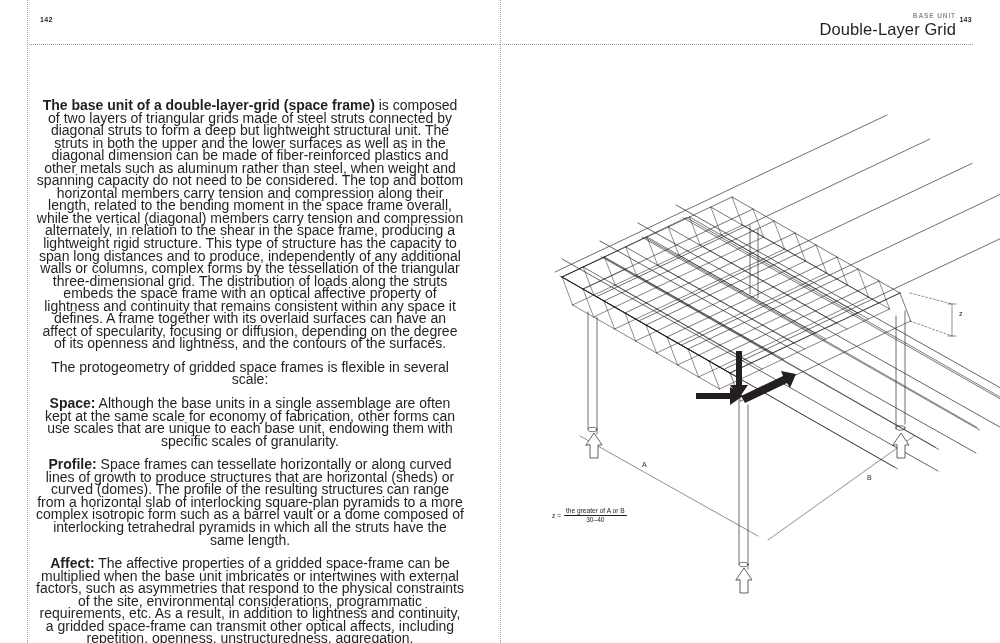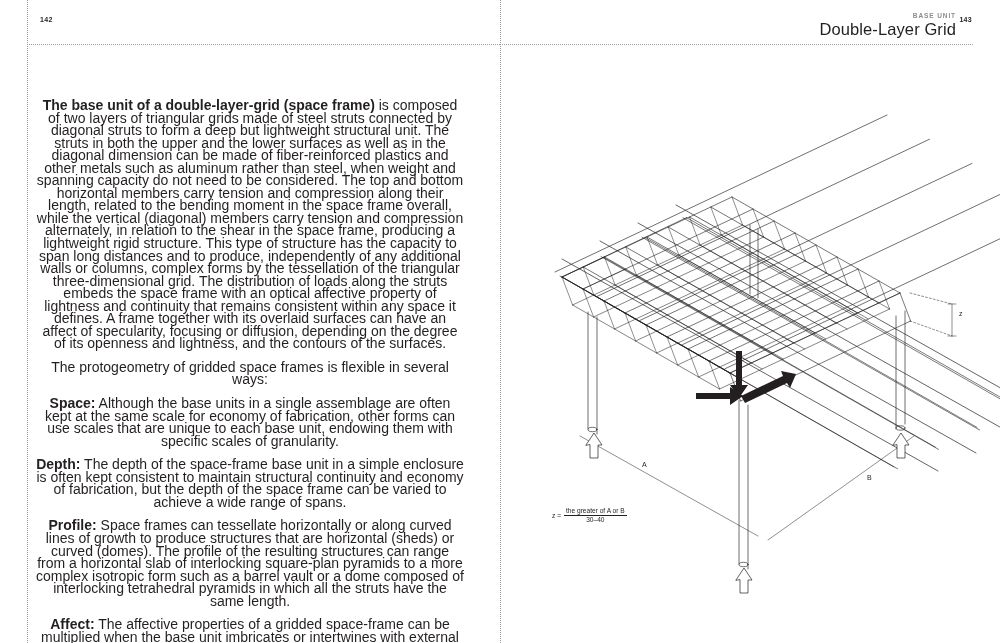--- a/index.html
+++ b/index.html
@@ -141,23 +141,22 @@
   <div class="folio left">142</div>
   <div class="folio right">143</div>
 
   <div class="runhead">
     <div class="kicker">BASE UNIT</div>
     <div class="title">Double-Layer Grid</div>
   </div>
 
   <div class="col" id="bodycol">
       <p><b>The base unit of a double-layer-grid (space frame)</b> is composed of two layers of triangular grids made of steel struts connected by diagonal struts to form a deep but lightweight structural unit. The struts in both the upper and the lower surfaces as well as in the diagonal dimension can be made of fiber-reinforced plastics and other metals such as aluminum rather than steel, when weight and spanning capacity do not need to be considered. The top and bottom horizontal members carry tension and compression along their length, related to the bending moment in the space frame overall, while the vertical (diagonal) members carry tension and compression alternately, in relation to the shear in the space frame, producing a lightweight rigid structure. This type of structure has the capacity to span long distances and to produce, independently of any additional walls or columns, complex forms by the tessellation of the triangular three-dimensional grid. The distribution of loads along the struts embeds the space frame with an optical affective property of lightness and continuity that remains consistent within any space it defines. A frame together with its overlaid surfaces can have an affect of specularity, focusing or diffusion, depending on the degree of its openness and lightness, and the contours of the surfaces.</p>
-      <p>The protogeometry of gridded space frames is flexible in several ways:</p>
+      <p>The protogeometry of gridded space frames is flexible in several scale:</p>
       <p><b>Space:</b> Although the base units in a single assemblage are often kept at the same scale for economy of fabrication, other forms can use scales that are unique to each base unit, endowing them with specific scales of granularity.</p>
-      <p><b>Depth:</b> The depth of the space-frame base unit in a simple enclosure is often kept consistent to maintain structural continuity and economy of fabrication, but the depth of the space frame can be varied to achieve a wide range of spans.</p>
       <p><b>Profile:</b> Space frames can tessellate horizontally or along curved lines of growth to produce structures that are horizontal (sheds) or curved (domes). The profile of the resulting structures can range from a horizontal slab of interlocking square-plan pyramids to a more complex isotropic form such as a barrel vault or a dome composed of interlocking tetrahedral pyramids in which all the struts have the same length.</p>
       <p><b>Affect:</b> The affective properties of a gridded space-frame can be multiplied when the base unit imbricates or intertwines with external factors, such as asymmetries that respond to the physical constraints of the site, environmental considerations, programmatic requirements, etc. As a result, in addition to lightness and continuity, a gridded space-frame can transmit other optical affects, including repetition, openness, unstructuredness, aggregation, boundlessness, enclosure. The grids can modify or dominate the acoustical affect of the overlaid slab by adding an affect of diffusion.</p>
     </div>
 
   <div class="figure">
     <svg width="500" height="599" viewBox="0 0 500 599">
       <defs>
         <g id="cellTop"></g>
       </defs>
       <g stroke="#231f20" fill="none" stroke-width="0.7" stroke-linecap="round">

